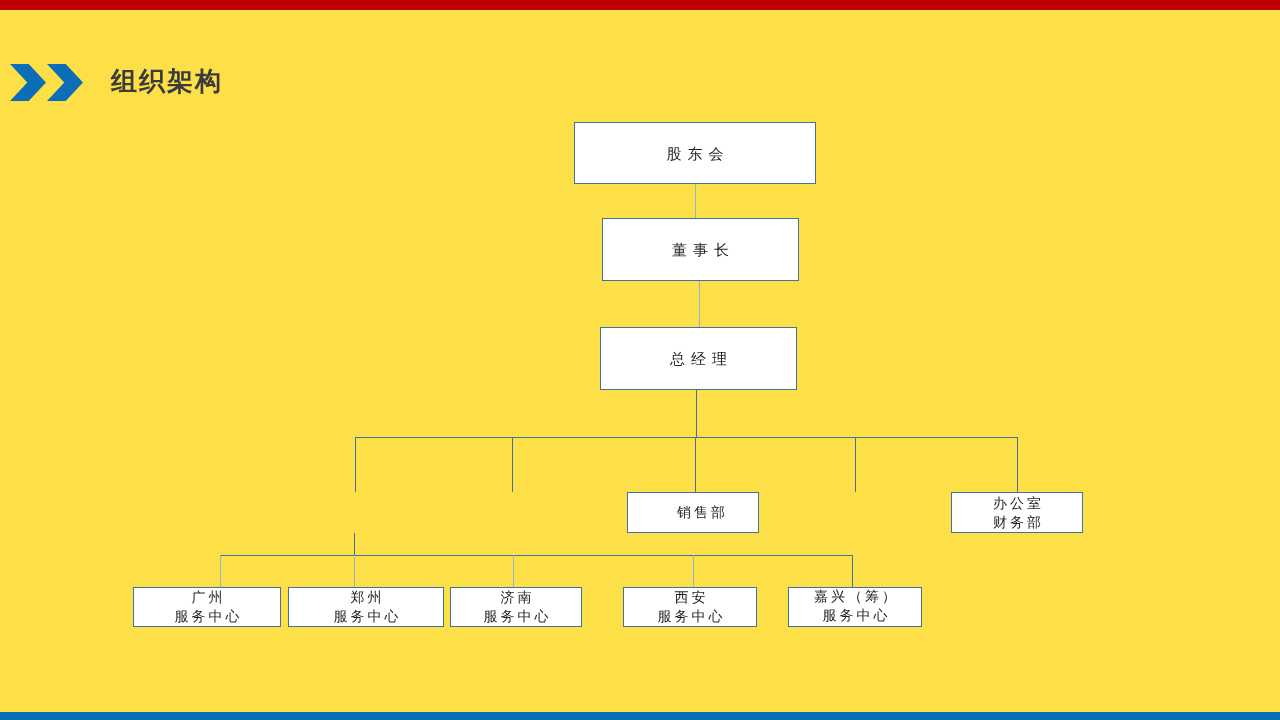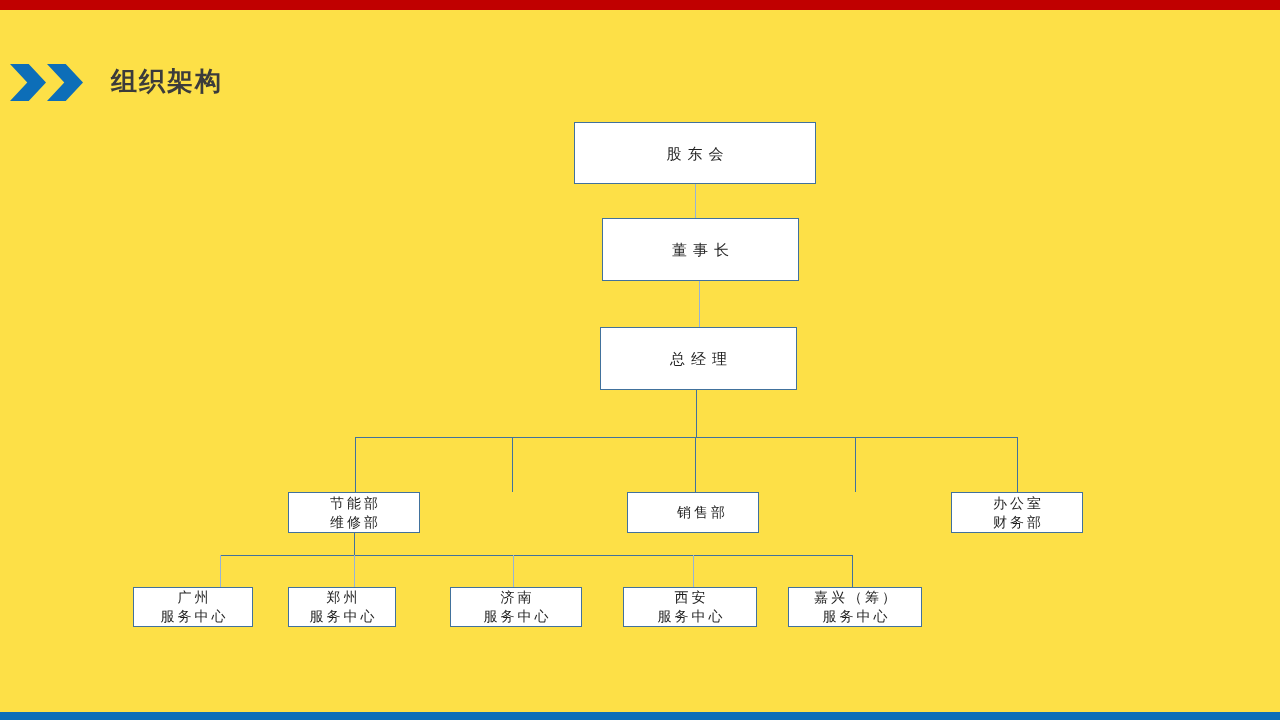--- a/index.html
+++ b/index.html
@@ -82,46 +82,42 @@
   <div class="box lg" style="left:574px;top:122px;width:242px;height:62px;">
     <span>股东会</span>
   </div>
   <div class="box lg" style="left:602px;top:218px;width:197px;height:63px;">
     <span>董事长</span>
   </div>
   <div class="box lg" style="left:600px;top:327px;width:197px;height:63px;">
     <span>总经理</span>
   </div>
 
-  <div class="box" style="left:288px;top:492px;width:132px;height:41px;">
-    <span>节能部</span>
-    <span>维修部</span>
-  </div>
   <div class="box" style="left:627px;top:492px;width:132px;height:41px;padding-left:16px;">
     <span>销售部</span>
   </div>
   <div class="box" style="left:951px;top:492px;width:132px;height:41px;">
     <span>办公室</span>
     <span>财务部</span>
   </div>
 
-  <div class="box" style="left:133px;top:587px;width:120px;height:40px;">
+  <div class="box" style="left:133px;top:587px;width:148px;height:40px;">
     <span>广州</span>
     <span>服务中心</span>
   </div>
-  <div class="box" style="left:288px;top:587px;width:108px;height:40px;">
+  <div class="box" style="left:288px;top:587px;width:156px;height:40px;">
     <span>郑州</span>
     <span>服务中心</span>
   </div>
   <div class="box" style="left:450px;top:587px;width:132px;height:40px;">
     <span>济南</span>
     <span>服务中心</span>
   </div>
   <div class="box" style="left:623px;top:587px;width:134px;height:40px;">
     <span>西安</span>
     <span>服务中心</span>
   </div>
-  <div class="box" style="left:788px;top:587px;width:134px;height:40px;">
+  <div class="box" style="left:788px;top:587px;width:134px;height:40px;font-family:Liberation Mono, monospace;">
     <span>嘉兴（筹）</span>
     <span>服务中心</span>
   </div>
 
 </div>
 
 </body></html>

